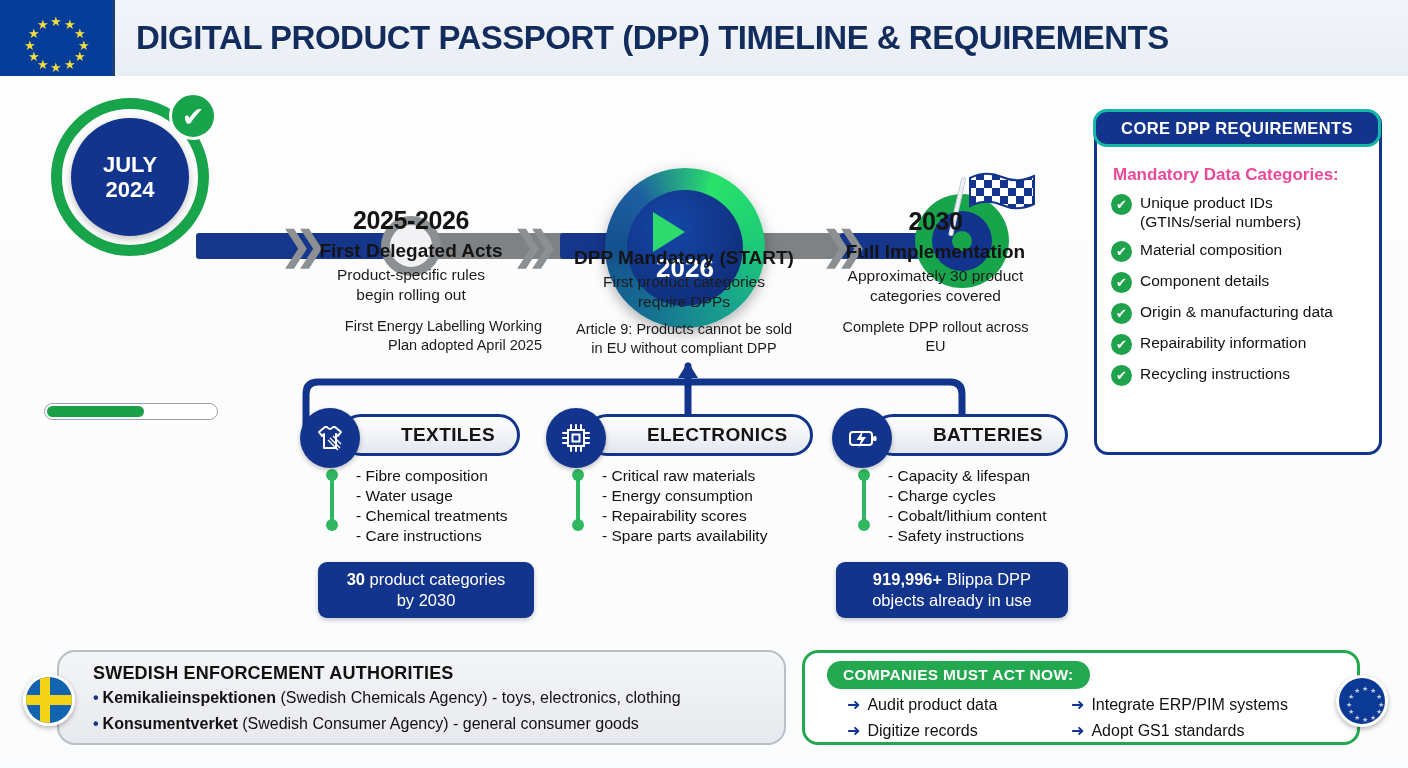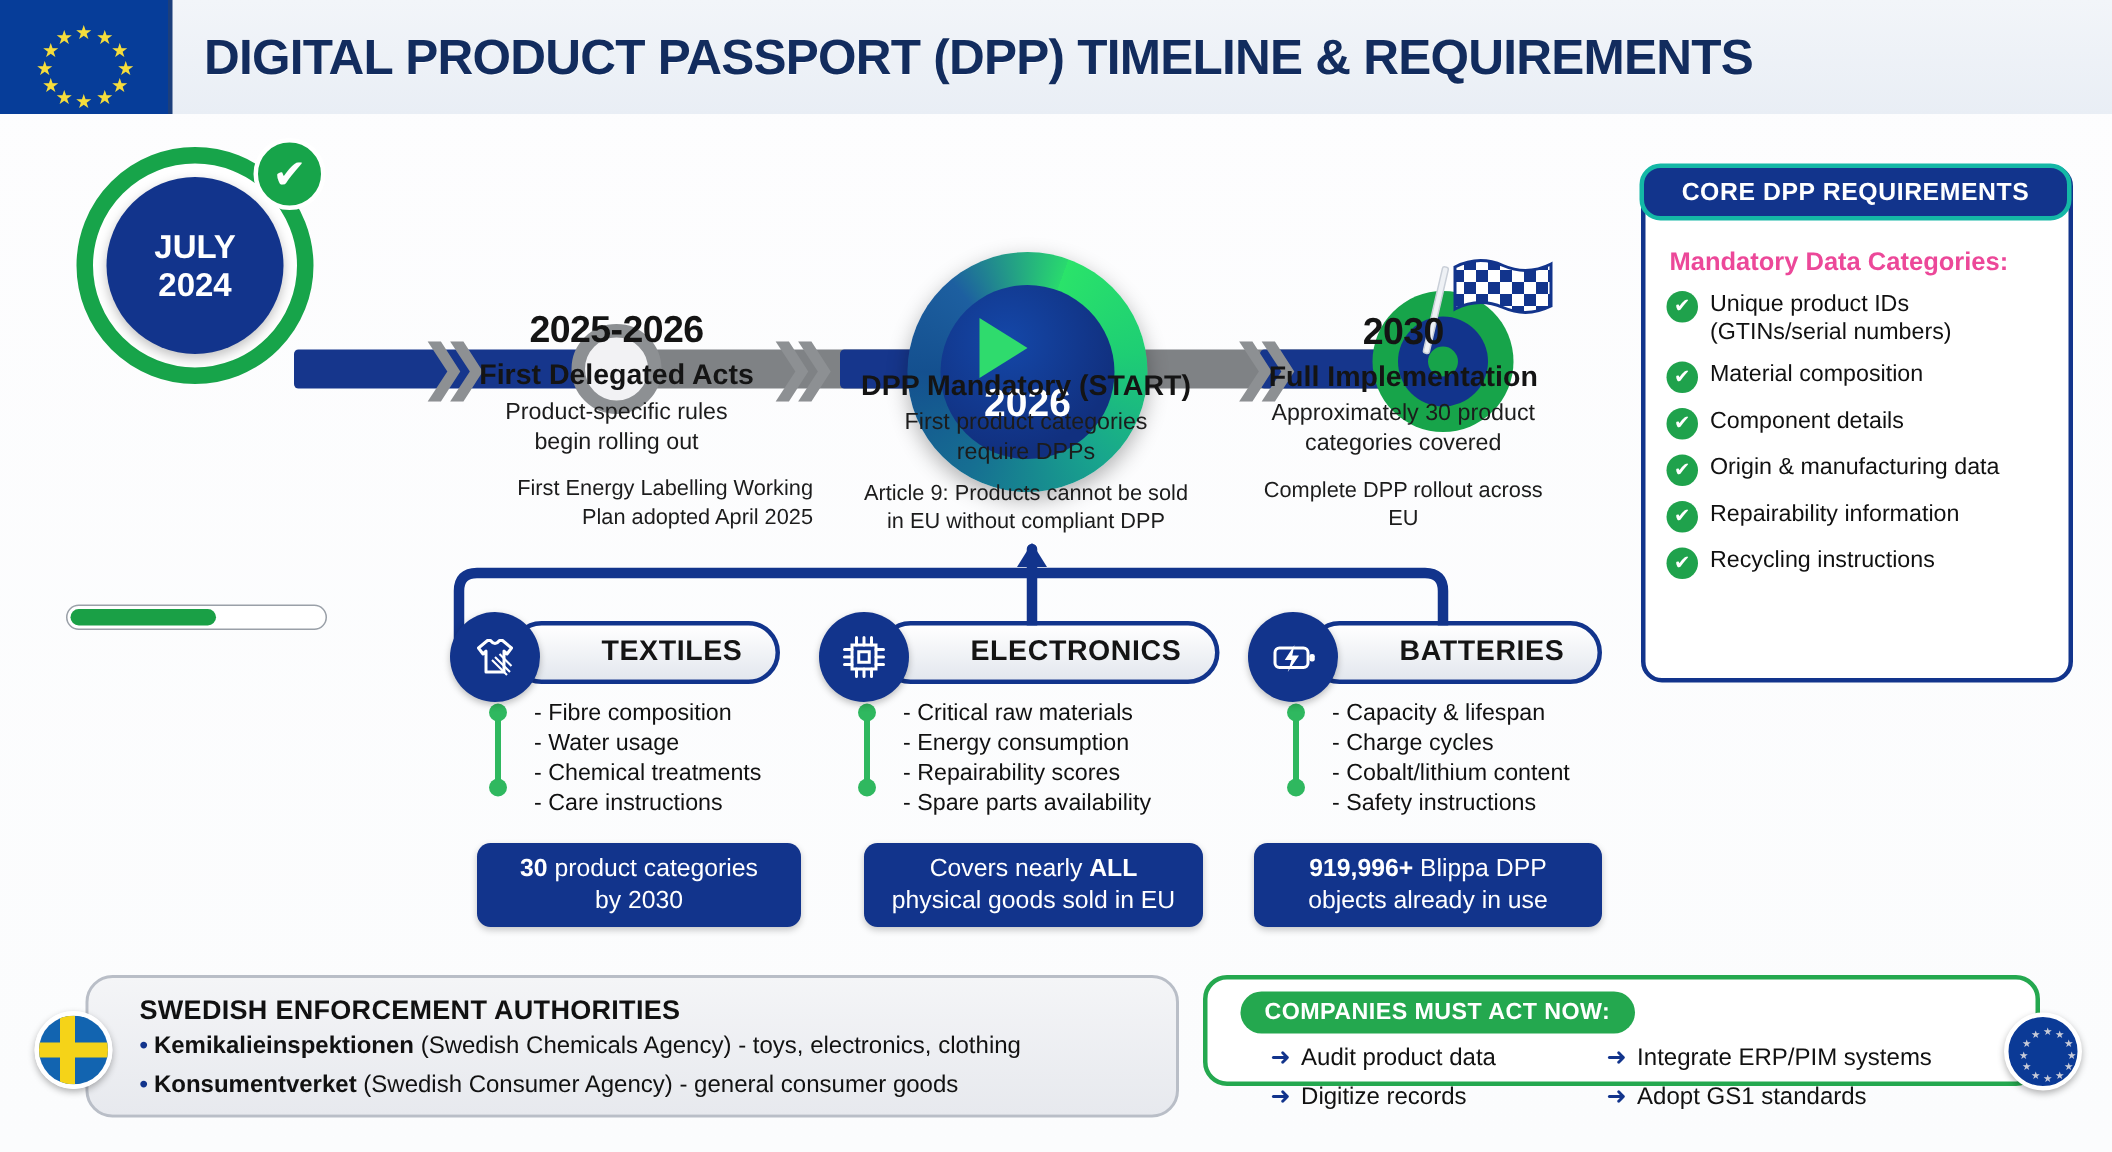--- a/index.html
+++ b/index.html
@@ -237,21 +237,21 @@
     position: absolute; left: 34px; top: 11px;
     font-size: 18px; font-weight: bold; color: #111; letter-spacing: .2px;
   }
   .se-row {
     position: absolute; left: 34px; font-size: 16px; color: #111; white-space: nowrap;
   }
   .se-row .bullet { color: #12348c; font-weight: bold; margin-right: 4px; }
   .se-row b { font-weight: bold; }
 
   #act-panel {
-    position: absolute; left: 802px; top: 650px; width: 558px; height: 74px;
+    position: absolute; left: 802px; top: 650px; width: 558px; height: 95px;
     background: #ffffff; border: 3px solid #24a84f; border-radius: 16px;
   }
   #act-badge {
     position: absolute; left: 22px; top: 8px; height: 28px;
     background: #24a84f; border-radius: 14px;
     display: flex; align-items: center; padding: 0 16px;
     color: #fff; font-size: 15.5px; font-weight: bold; letter-spacing: .3px;
   }
   .act-item {
     position: absolute; font-size: 16px; color: #111; white-space: nowrap;
@@ -444,26 +444,20 @@
   <div class="stat-corner" style="left:307px;top:558px;border-radius:6px 0 0 0;"></div>
   <div class="stat" style="left:318px;width:216px;">
     <div>
       <b>30</b><span> product categories</span><br>
       <span>by 2030</span>
     </div>
   </div>
   <div class="stat-corner" style="left:518px;top:598px;border-radius:0 0 6px 0;"></div>
 
   <div class="stat-corner" style="left:565px;top:558px;border-radius:6px 0 0 0;"></div>
-  <div class="stat" style="left:576px;width:226px;">
-    <div>
-      <span>Covers nearly </span><b>ALL</b><br>
-      <span>physical goods sold in EU</span>
-    </div>
-  </div>
   <div class="stat-corner" style="left:786px;top:598px;border-radius:0 0 6px 0;"></div>
 
   <div class="stat-corner" style="left:825px;top:558px;border-radius:6px 0 0 0;"></div>
   <div class="stat" style="left:836px;width:232px;">
     <div>
       <b>919,996+</b><span> Blippa DPP</span><br>
       <span>objects already in use</span>
     </div>
   </div>
   <div class="stat-corner" style="left:1052px;top:598px;border-radius:0 0 6px 0;"></div>

